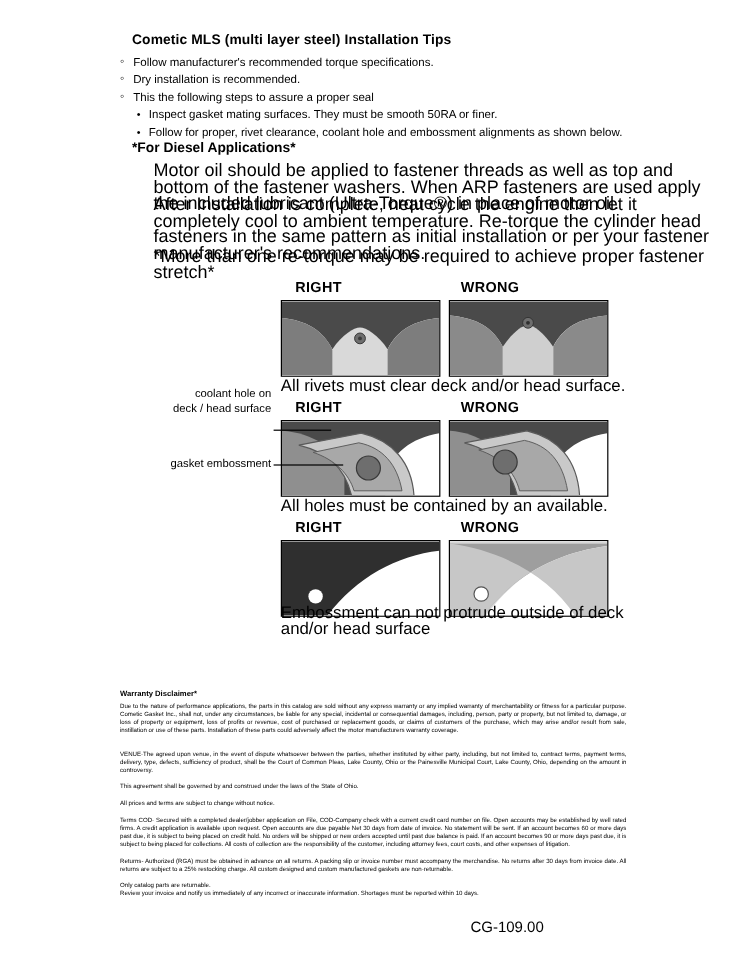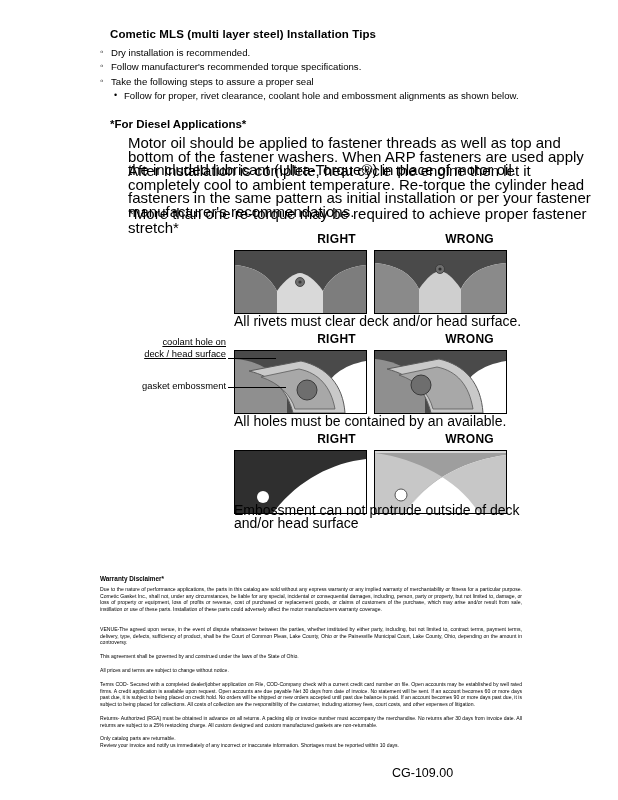--- a/index.html
+++ b/index.html
@@ -29,21 +29,21 @@
   .para{
     position:absolute;left:128px;width:470px;
     font-size:15px;line-height:13.6px;
   }
   .p1{top:136px;}
   .p2{top:164px;}
   .p3{top:207px;}
 
   
   .figlabel{
-    position:absolute;font-size:12px;font-weight:bold;text-align:right;
+    position:absolute;font-size:12px;font-weight:bold;text-align:left;
     letter-spacing:0.3px;
   }
   .caption{position:absolute;font-size:14px;line-height:13px;}
 
   .panel{position:absolute;border:1px solid #000;overflow:hidden;background:#fff;}
 
   
   .anno{position:absolute;font-size:9.4px;text-align:right;line-height:12px;}
   .leader{position:absolute;height:1px;background:#000;}
 
@@ -56,23 +56,24 @@
   svg{display:block;}
 </style>
 </head>
 <body>
 
 <div class="page">
 
   <div class="title">Cometic MLS (multi layer steel) Installation Tips</div>
 
   <div class="bullets">
+    <div class="b1">Follow manufacturer's recommended torque specifications.</div>
     <div class="b1">Dry installation is recommended.</div>
-    <div class="b1">Follow manufacturer's recommended torque specifications.</div>
-    <div class="b1">Take the following steps to assure a proper seal</div>
+    <div class="b1">This the following steps to assure a proper seal</div>
+    <div class="b2">Inspect gasket mating surfaces.  They must be smooth 50RA or finer.</div>
     <div class="b2">Follow for proper, rivet clearance, coolant hole and embossment alignments as shown below.</div>
   </div>
 
   <div class="h2">*For Diesel Applications*</div>
   <div class="para p1">Motor oil should be applied to fastener threads as well as top and bottom of the fastener washers. When ARP fasteners are used apply the included lubricant (Ultra-Torque®) in place of motor oil.</div>
   <div class="para p3">*More than one re-torque may be required to achieve proper fastener stretch*</div>
   <div class="para p2">After Installation is complete, heat cycle the engine then let it completely cool to ambient temperature. Re-torque the cylinder head fasteners in the same pattern as initial installation or per your fastener manufacturer's recommendations.</div>
 
   <div class="figlabel" style="left:246px;top:232px;width:110px;">RIGHT</div>
   <div class="figlabel" style="left:384px;top:232px;width:110px;">WRONG</div>
@@ -121,21 +122,21 @@
     <svg width="131" height="62" viewBox="0 0 131 62">
       <rect x="0" y="0" width="131" height="62" fill="#ffffff"></rect>
       <path d="M0,0 L131,0 L131,10 C106,14 90,26 84,46 L84,62 L0,62 Z" fill="#4a4a4a"></path>
       <path d="M0,8 C24,10 42,22 50,42 L50,62 L0,62 Z" fill="#8f8f8f"></path>
       <path d="M12,18 C36,24 50,38 56,62 L108,62 C106,32 90,14 64,8 Z" fill="#c9c9c9" stroke="#5a5a5a" stroke-width="1"></path>
       <path d="M24,24 C42,30 54,42 58,58 L98,58 C94,34 82,20 62,16 Z" fill="#a8a8a8" stroke="#5a5a5a" stroke-width="0.8"></path>
       <circle cx="46" cy="34" r="10" fill="#6e6e6e" stroke="#3a3a3a" stroke-width="1"></circle>
     </svg>
   </div>
 
-  <div class="anno" style="left:116px;top:336px;width:110px;text-decoration:underline;">
+  <div class="anno" style="left:116px;top:322px;width:110px;">
     <span>coolant hole on</span><br>
     <span>deck / head surface</span>
   </div>
   <div class="leader" style="left:228px;top:358px;width:48px;"></div>
 
   <div class="anno" style="left:116px;top:380px;width:110px;">gasket embossment</div>
   <div class="leader" style="left:228px;top:387px;width:58px;"></div>
 
   <div class="caption" style="left:234px;top:415px;width:330px;">All holes must be contained by an available.</div>
 

